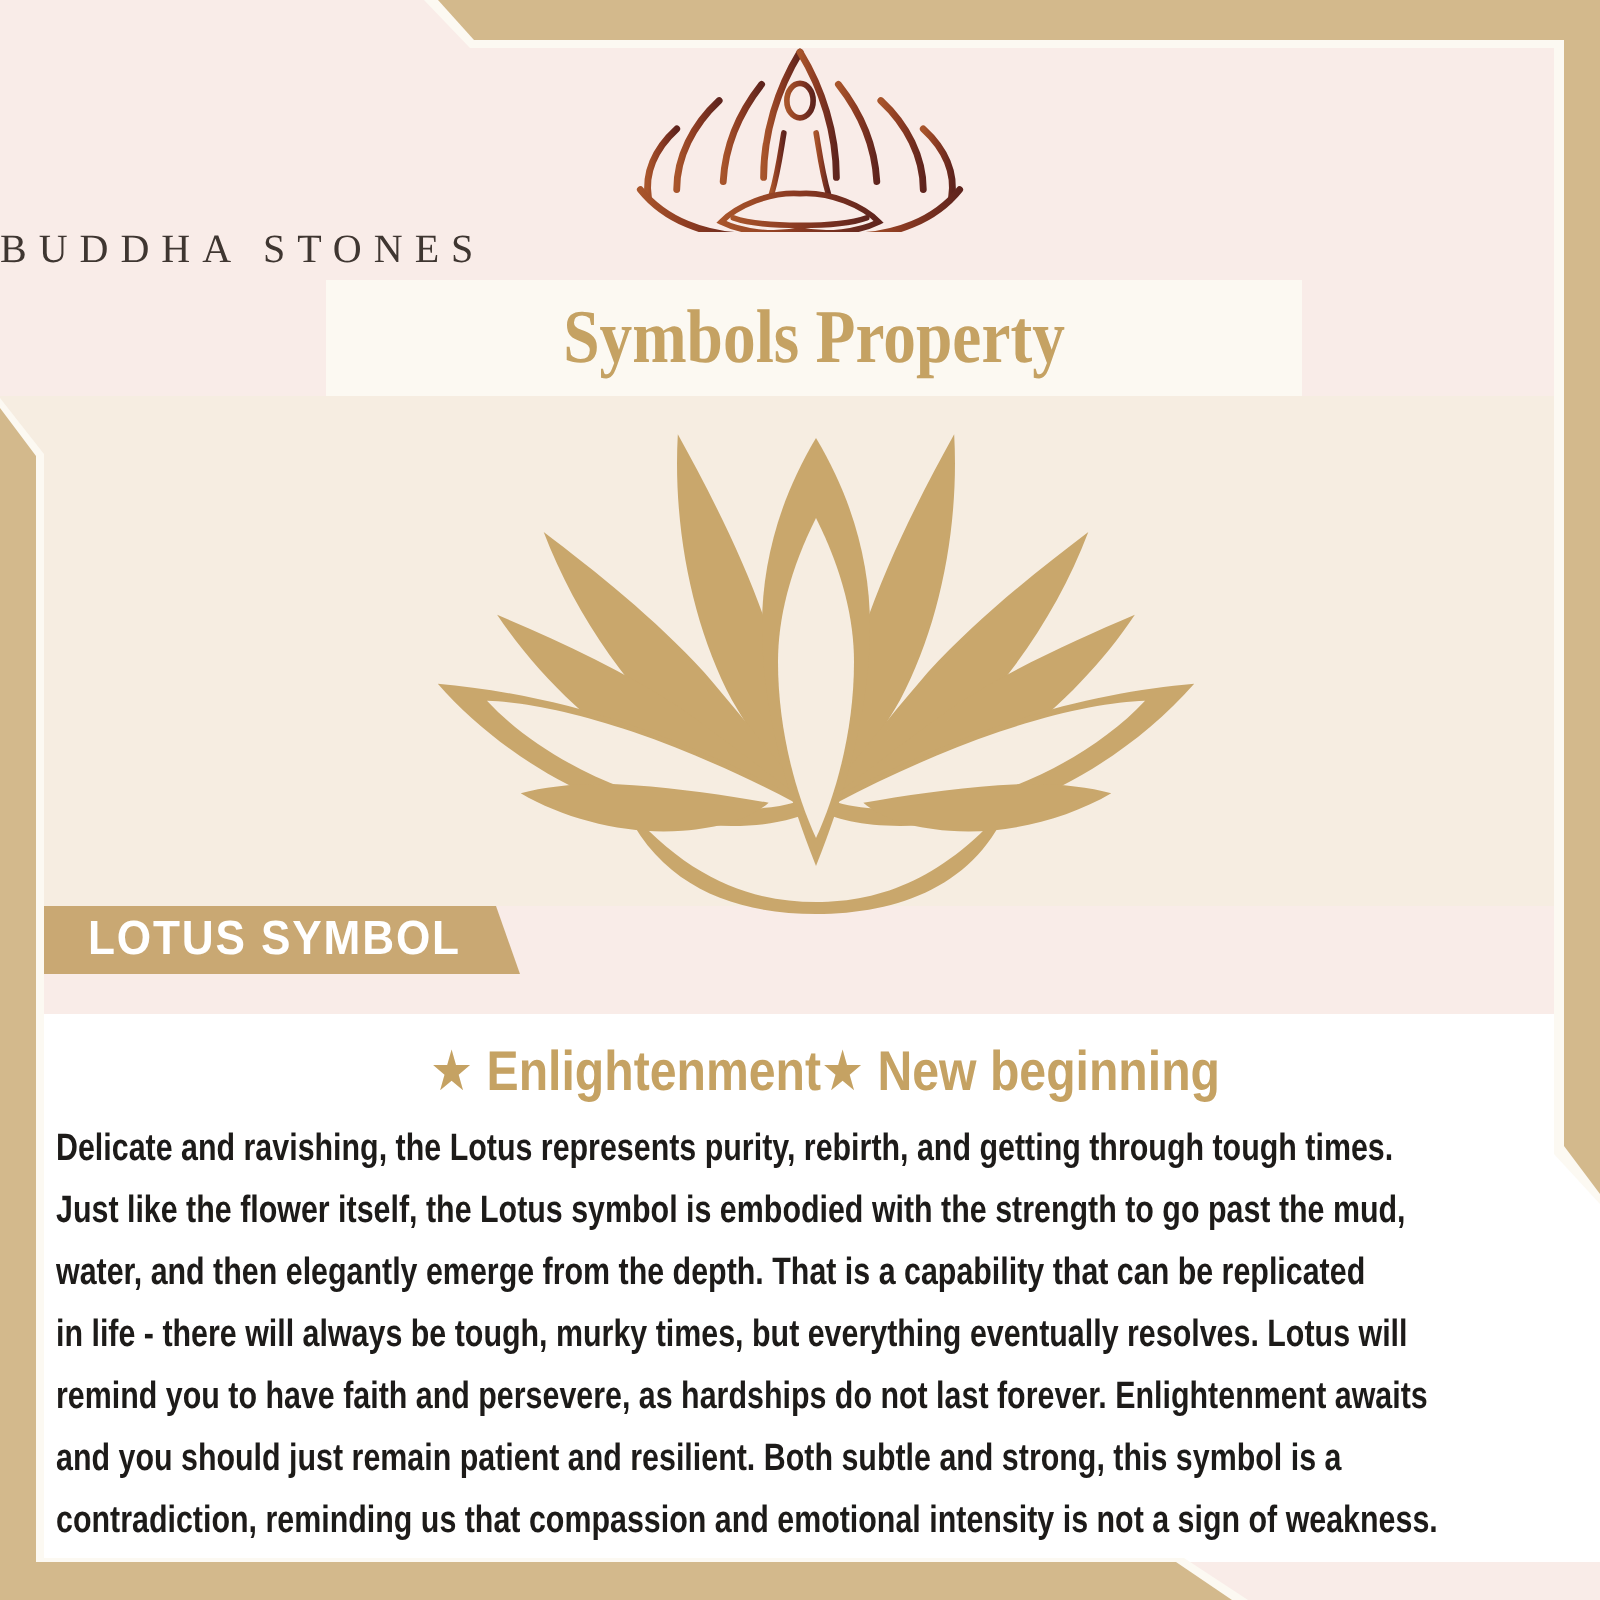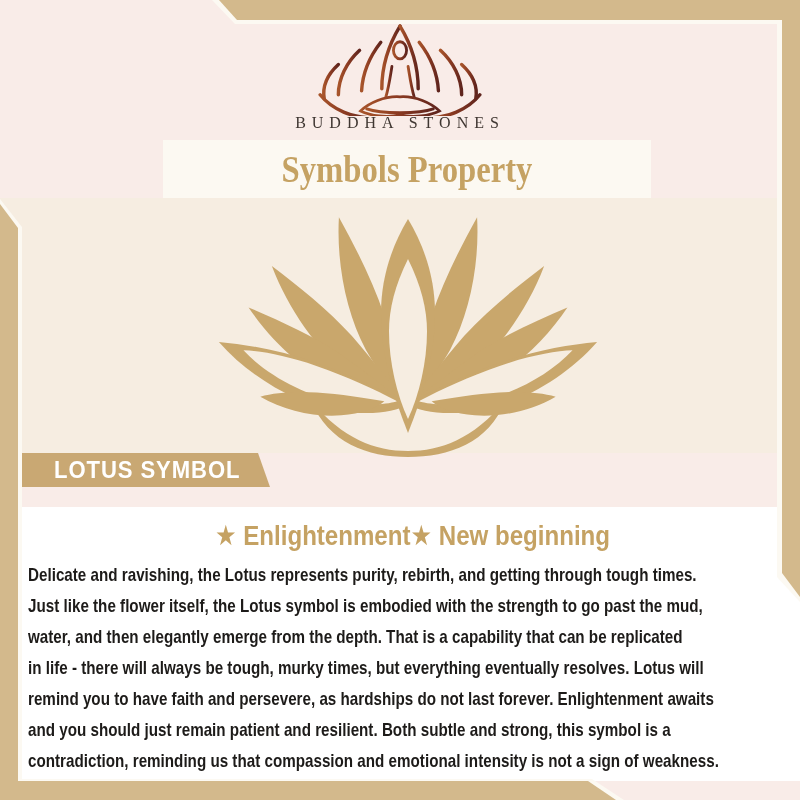--- a/index.html
+++ b/index.html
@@ -7,43 +7,43 @@
     width:800px;height:800px;position:relative;overflow:hidden;
     background:var(--bg_pink);
     font-family:"Liberation Sans","DejaVu Sans",sans-serif;
   }
   
   .logo-wrap{position:absolute;left:312px;top:20px;width:176px;height:96px;}
   .logo-wrap svg{width:100%;height:100%;}
   .logo-stroke{fill:none;stroke:url(#logoGrad);stroke-width:3.4;stroke-linecap:round;}
   .logo-stroke-thin{fill:none;stroke:url(#logoGrad);stroke-width:2.8;stroke-linecap:round;}
   .brand-name{
-    position:absolute;left:0;top:114px;width:800px;text-align:center;
+    position:absolute;left:0;top:114px;width:800px;text-align:left;
     font-family:"Liberation Serif","DejaVu Serif",serif;
-    font-size:16px;letter-spacing:6px;color:var(--brand_text);
+    font-size:20px;letter-spacing:6px;color:var(--brand_text);
   }
   
   .title-bar{
     position:absolute;left:163px;top:140px;width:488px;height:58px;
     background:var(--bar_white);
     font-family:Liberation Serif, serif;
   }
   .title-bar span{
     display:block;width:100%;text-align:center;line-height:58px;
     font-size:38px;font-weight:bold;color:var(--accent_text);
     transform:scaleX(.86);
   }
   
   .lotus-zone{position:absolute;left:0;top:198px;width:800px;height:255px;background:var(--bg_cream);}
   .lotus-art{position:absolute;left:195px;top:205px;width:426px;height:255px;}
   .petal{fill:var(--lotus_tan);}
   .petal-cut{fill:var(--bg_cream);}
   
   .section-banner{
-    position:absolute;left:12px;top:453px;width:258px;height:34px;
+    position:absolute;left:2px;top:453px;width:258px;height:34px;
     background:var(--banner_tan);
     clip-path:polygon(0 0,246px 0,258px 34px,0 34px);
   }
   .section-banner span{
     display:inline-block;margin-left:42px;line-height:34px;
     font-size:24px;font-weight:bold;letter-spacing:1px;color:#ffffff;
     transform:scaleX(.92);transform-origin:left center;white-space:nowrap;
   }
   
   .description-panel{

